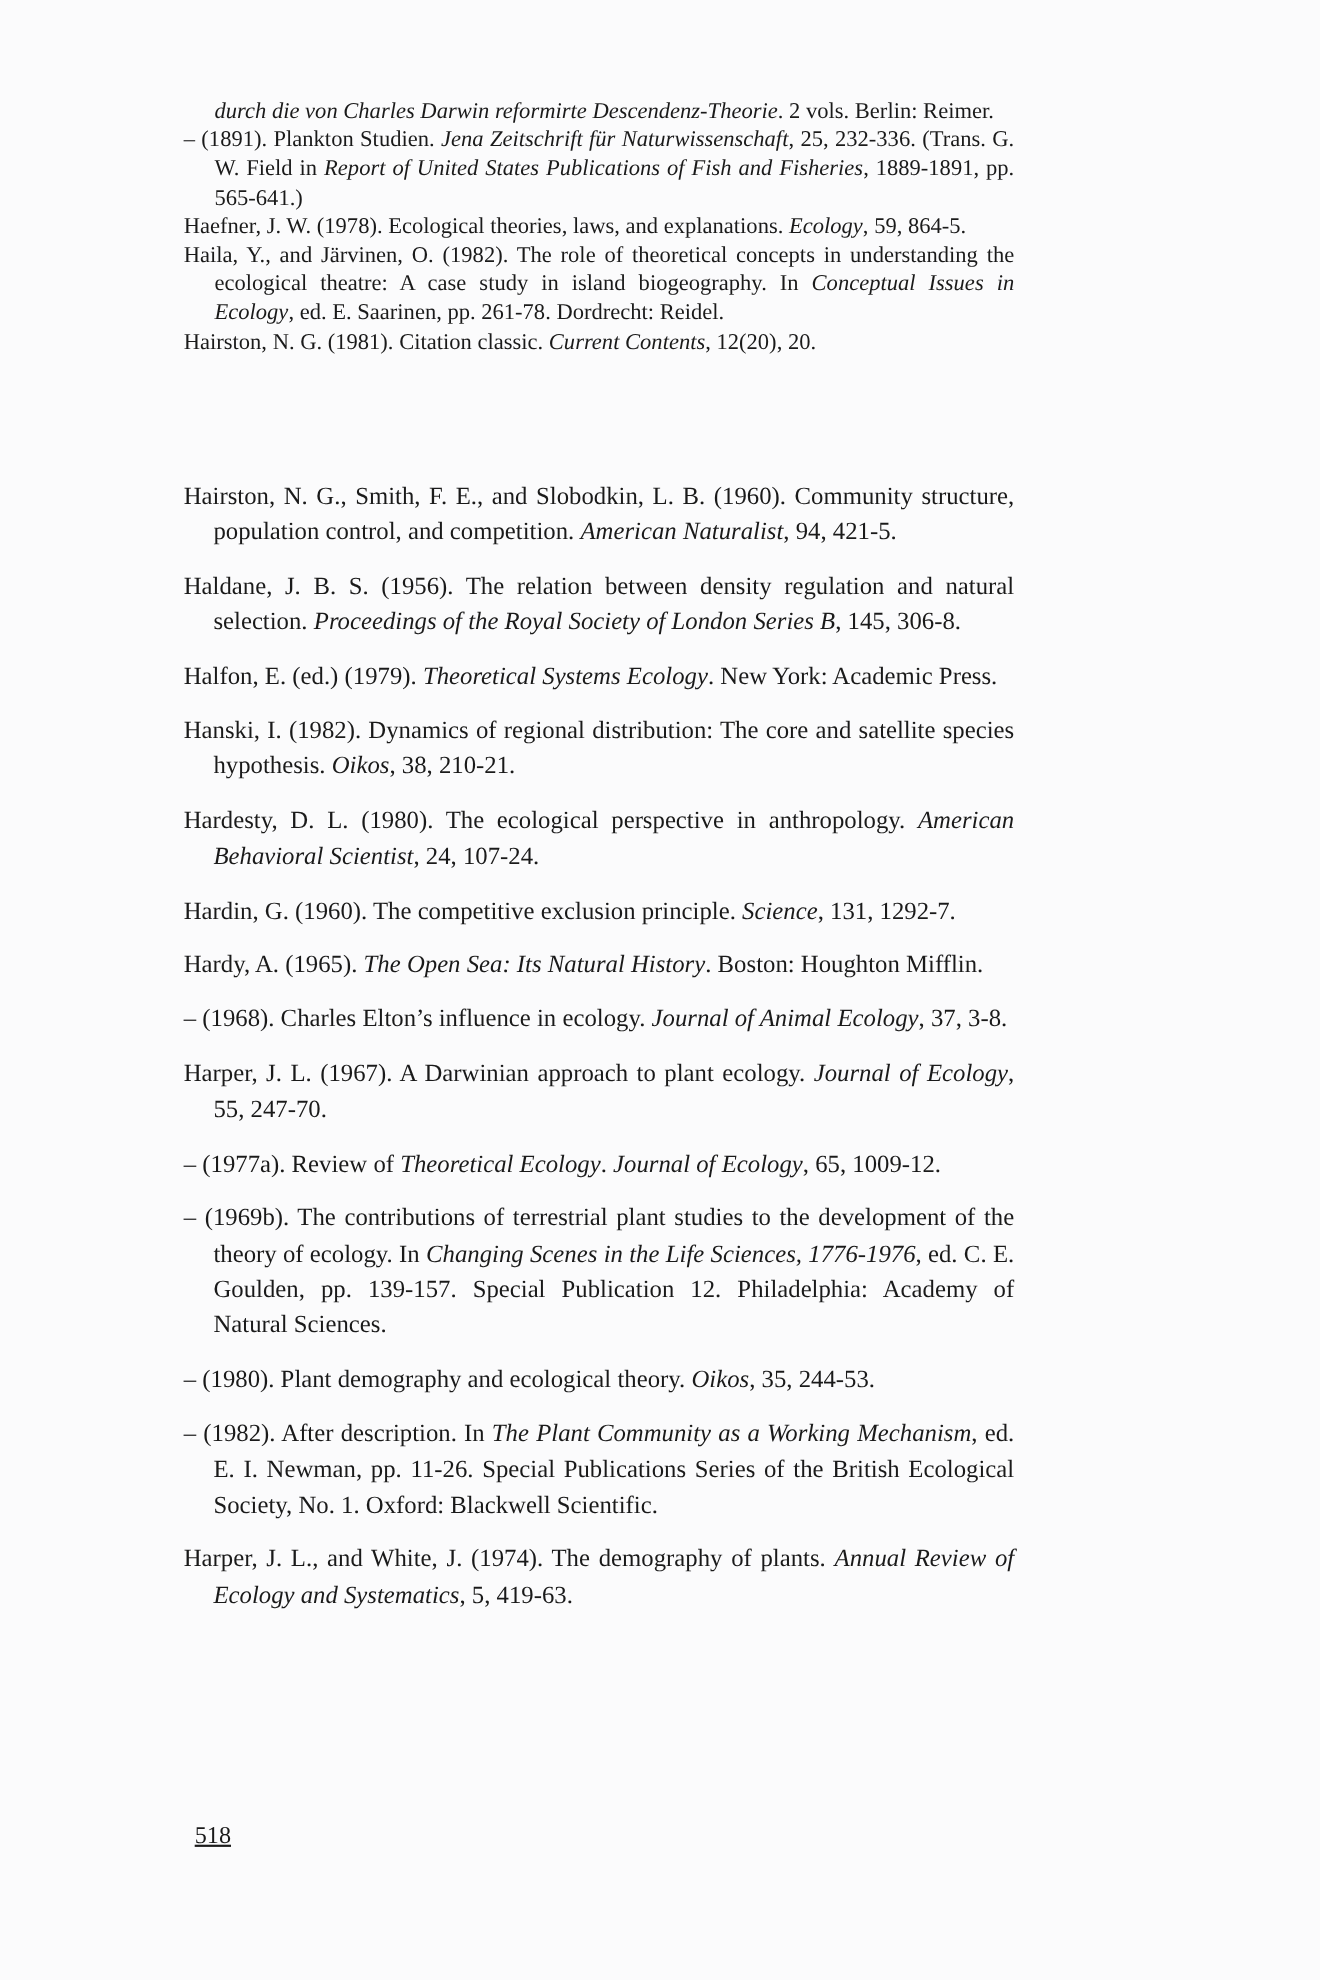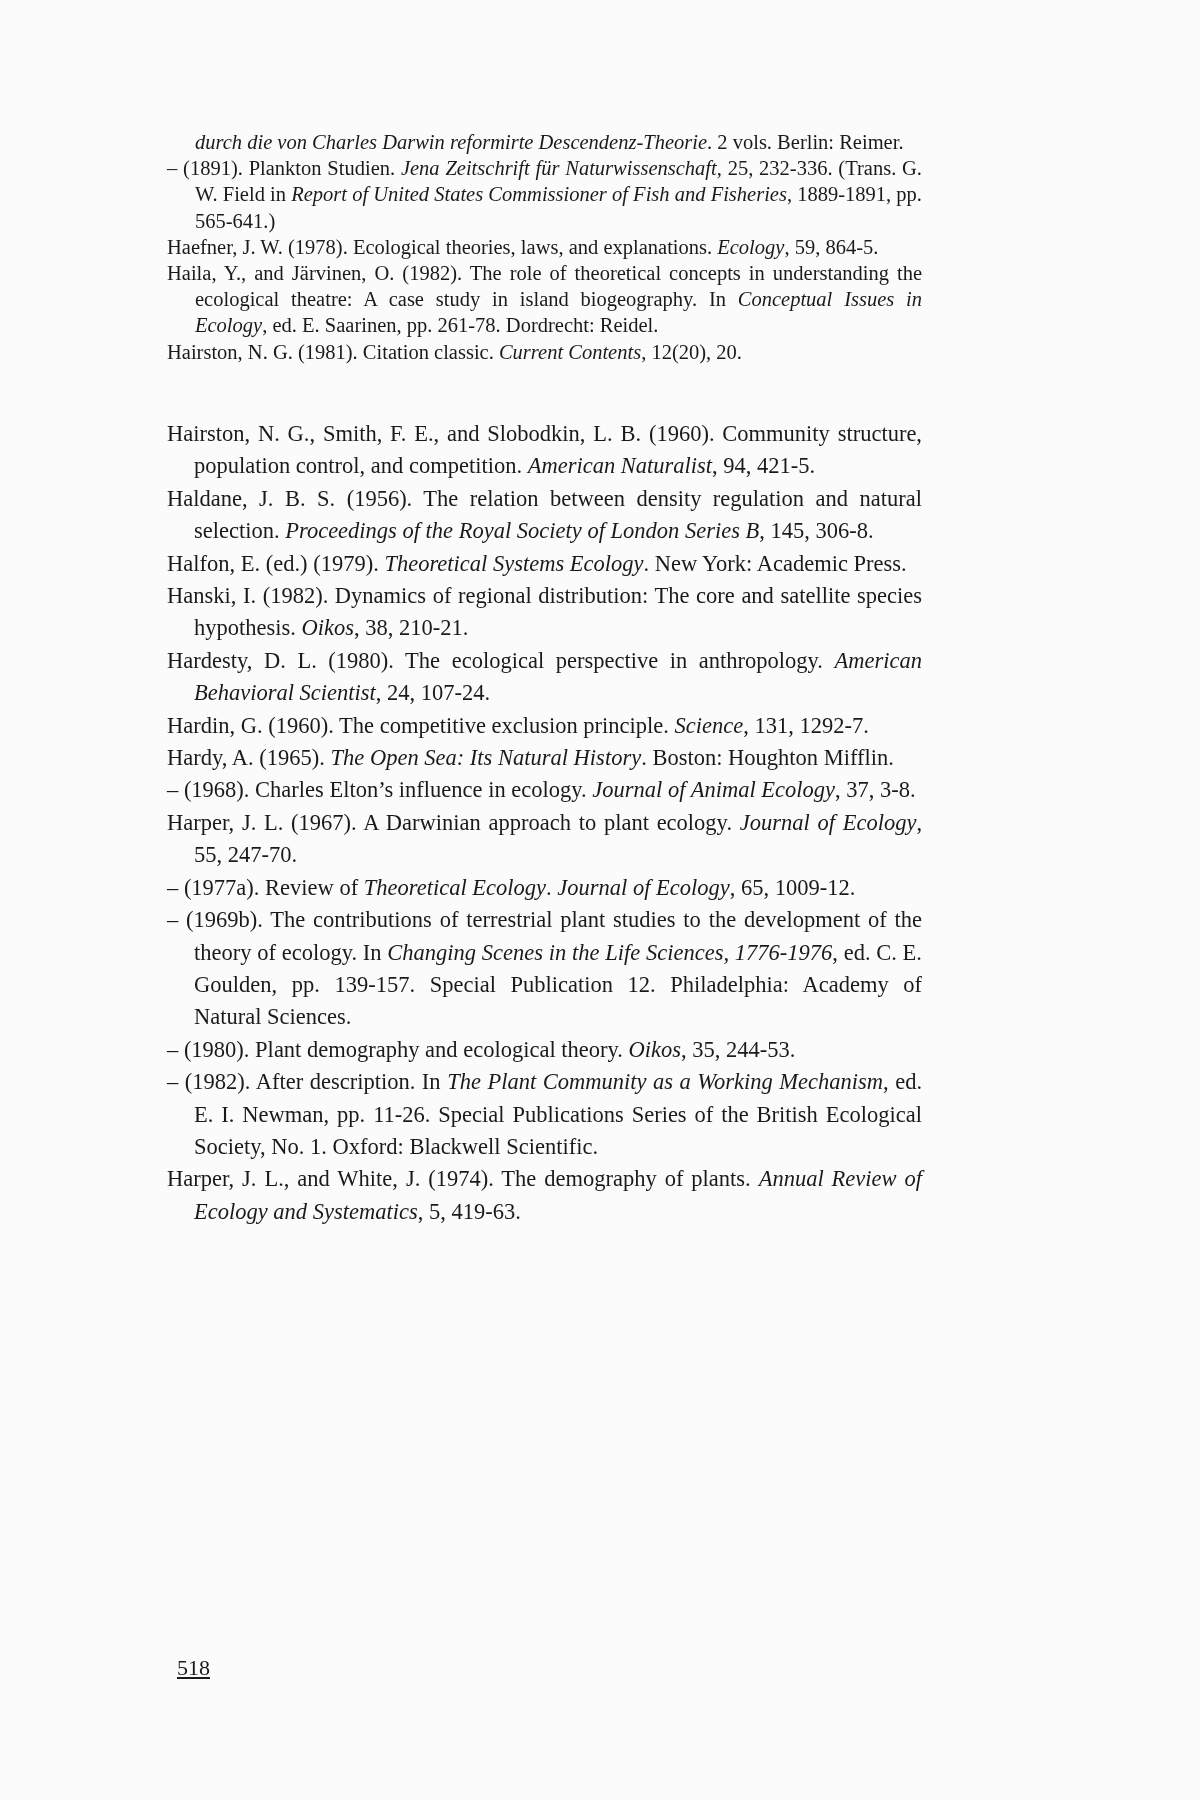--- a/index.html
+++ b/index.html
@@ -3,31 +3,31 @@
 <meta charset="utf-8">
 <style>
   html,body{margin:0;padding:0;}
   body{width:1200px;height:1800px;background:#fbfbfc;position:relative;overflow:hidden;
        font-family:"Liberation Serif","DejaVu Serif",serif;color:#1a1a1a;}
   .page{position:absolute;left:0;top:0;width:1200px;height:1800px;}
   .refs{position:absolute;left:167px;width:755px;}
   .refs.top{top:88px;font-size:20.5px;line-height:26.2px;}
   .refs.bottom{top:418px;font-size:22.5px;line-height:32.4px;}
   .ref{padding-left:28px;text-indent:-28px;text-align:justify;margin:0;}
-  .refs.bottom .ref{padding-left:27px;text-indent:-27px;}
+  .refs.bottom .ref{padding-left:27px;text-indent:-27px;margin-top:17px;}
   i{font-style:italic;}
   .pagenum{position:absolute;left:177px;top:1655px;font-size:22px;text-decoration:underline;}
 </style>
 </head>
 <body>
 
 <div class="page">
   <div class="refs top" id="refs-top">
-      <p class="ref" style="padding-left: 28px; text-indent: 0px; margin-top: 41px;"><i>durch die von Charles Darwin reformirte Descendenz-Theorie</i><span>. 2 vols. Berlin: Reimer.</span></p>
-      <p class="ref"><span>– (1891). Plankton Studien. </span><i>Jena Zeitschrift für Naturwissenschaft</i><span>, 25, 232-336. (Trans. G. W. Field in </span><i>Report of United States Commissioner of Fish and Fisheries</i><span>, 1889-1891, pp. 565-641.)</span></p>
+      <p class="ref" style="padding-left: 28px; text-indent: 0px;"><i>durch die von Charles Darwin reformirte Descendenz-Theorie</i><span>. 2 vols. Berlin: Reimer.</span></p>
+      <p class="ref"><span>– (1891). Plankton Studien. </span><i>Jena Zeitschrift für Naturwissenschaft</i><span>, 25, 232-336. (Trans. G. W. Field in </span><i>Report of United States Publications of Fish and Fisheries</i><span>, 1889-1891, pp. 565-641.)</span></p>
       <p class="ref"><span>Haefner, J. W. (1978). Ecological theories, laws, and explanations. </span><i>Ecology</i><span>, 59, 864-5.</span></p>
       <p class="ref"><span>Haila, Y., and Järvinen, O. (1982). The role of theoretical concepts in understanding the ecological theatre: A case study in island biogeography. In </span><i>Conceptual Issues in Ecology</i><span>, ed. E. Saarinen, pp. 261-78. Dordrecht: Reidel.</span></p>
       <p class="ref"><span>Hairston, N. G. (1981). Citation classic. </span><i>Current Contents</i><span>, 12(20), 20.</span></p>
     </div>
   <div class="refs bottom" id="refs-bottom">
       <p class="ref"><span>Hairston, N. G., Smith, F. E., and Slobodkin, L. B. (1960). Community structure, population control, and competition. </span><i>American Naturalist</i><span>, 94, 421-5.</span></p>
       <p class="ref"><span>Haldane, J. B. S. (1956). The relation between density regulation and natural selection. </span><i>Proceedings of the Royal Society of London Series B</i><span>, 145, 306-8.</span></p>
       <p class="ref"><span>Halfon, E. (ed.) (1979). </span><i>Theoretical Systems Ecology</i><span>. New York: Academic Press.</span></p>
       <p class="ref"><span>Hanski, I. (1982). Dynamics of regional distribution: The core and satellite species hypothesis. </span><i>Oikos</i><span>, 38, 210-21.</span></p>
       <p class="ref"><span>Hardesty, D. L. (1980). The ecological perspective in anthropology. </span><i>American Behavioral Scientist</i><span>, 24, 107-24.</span></p>

